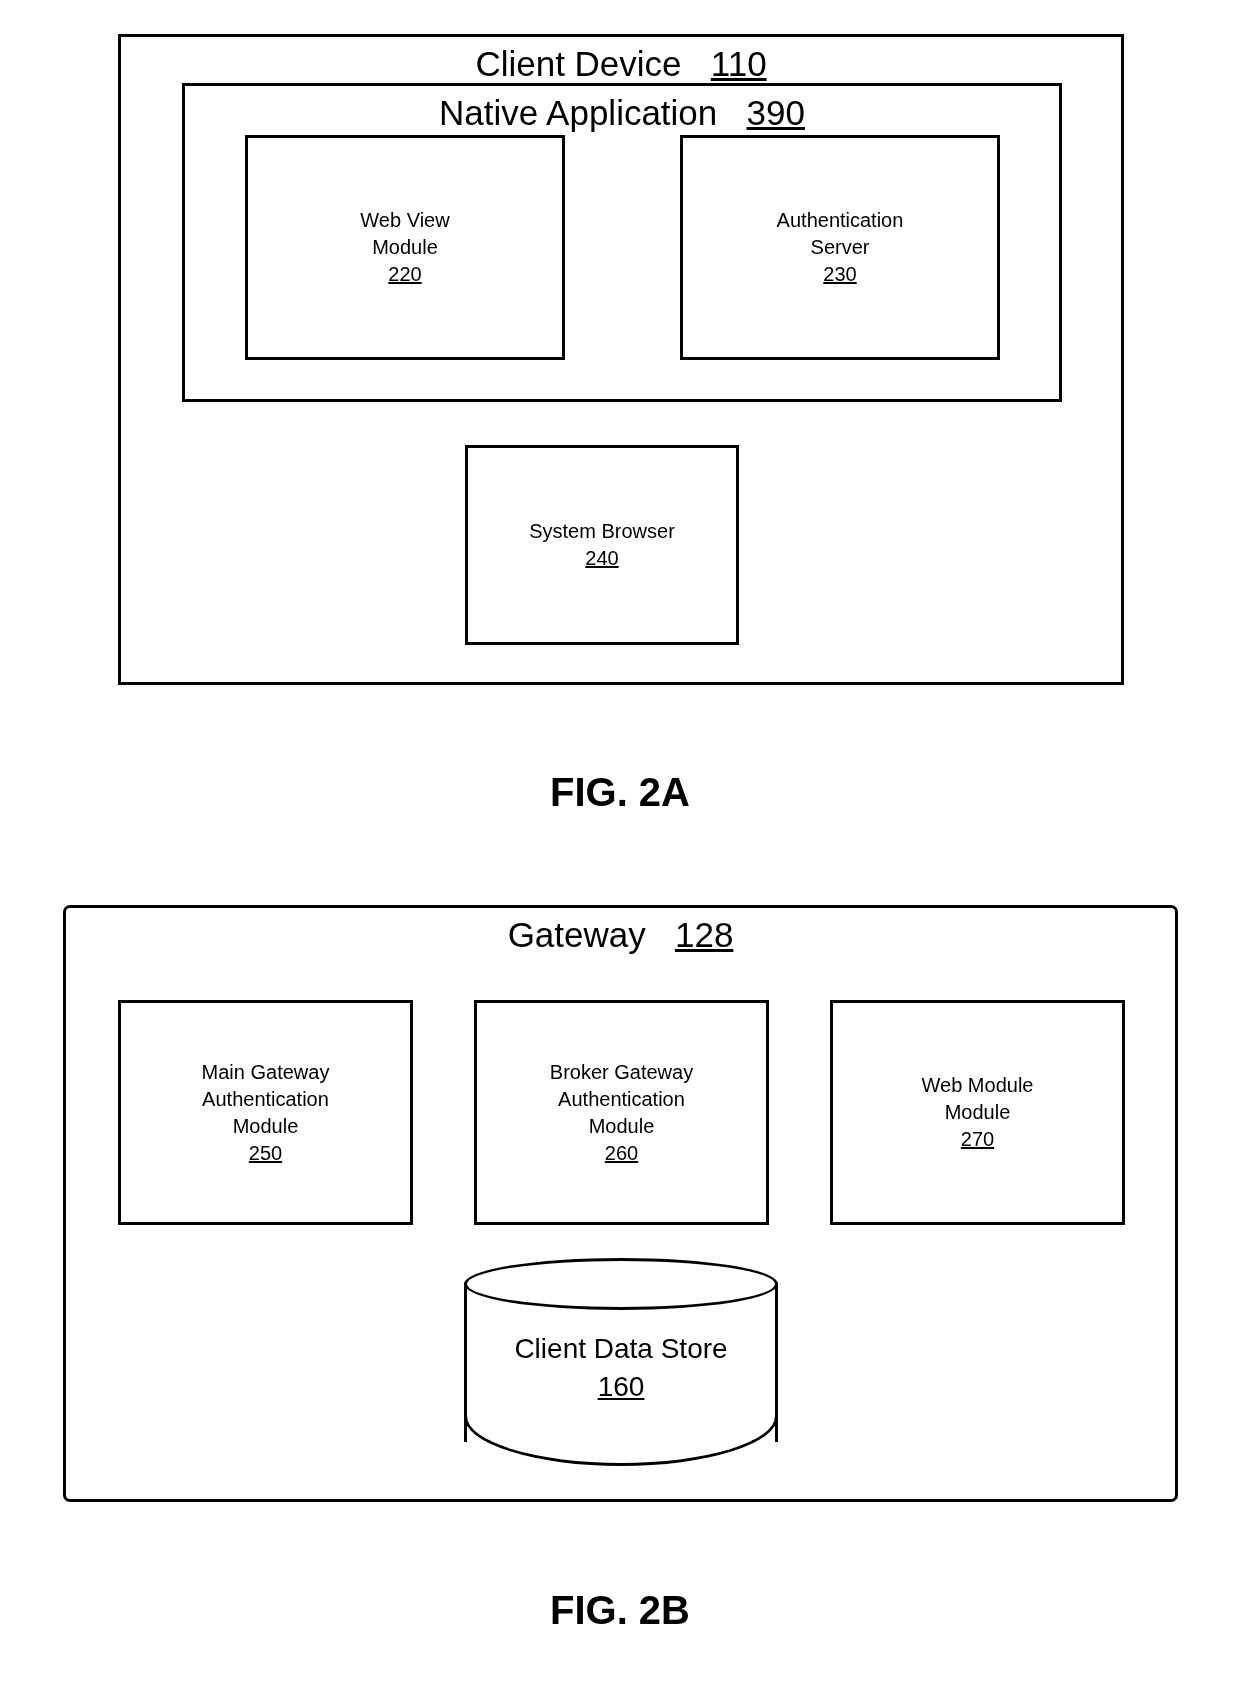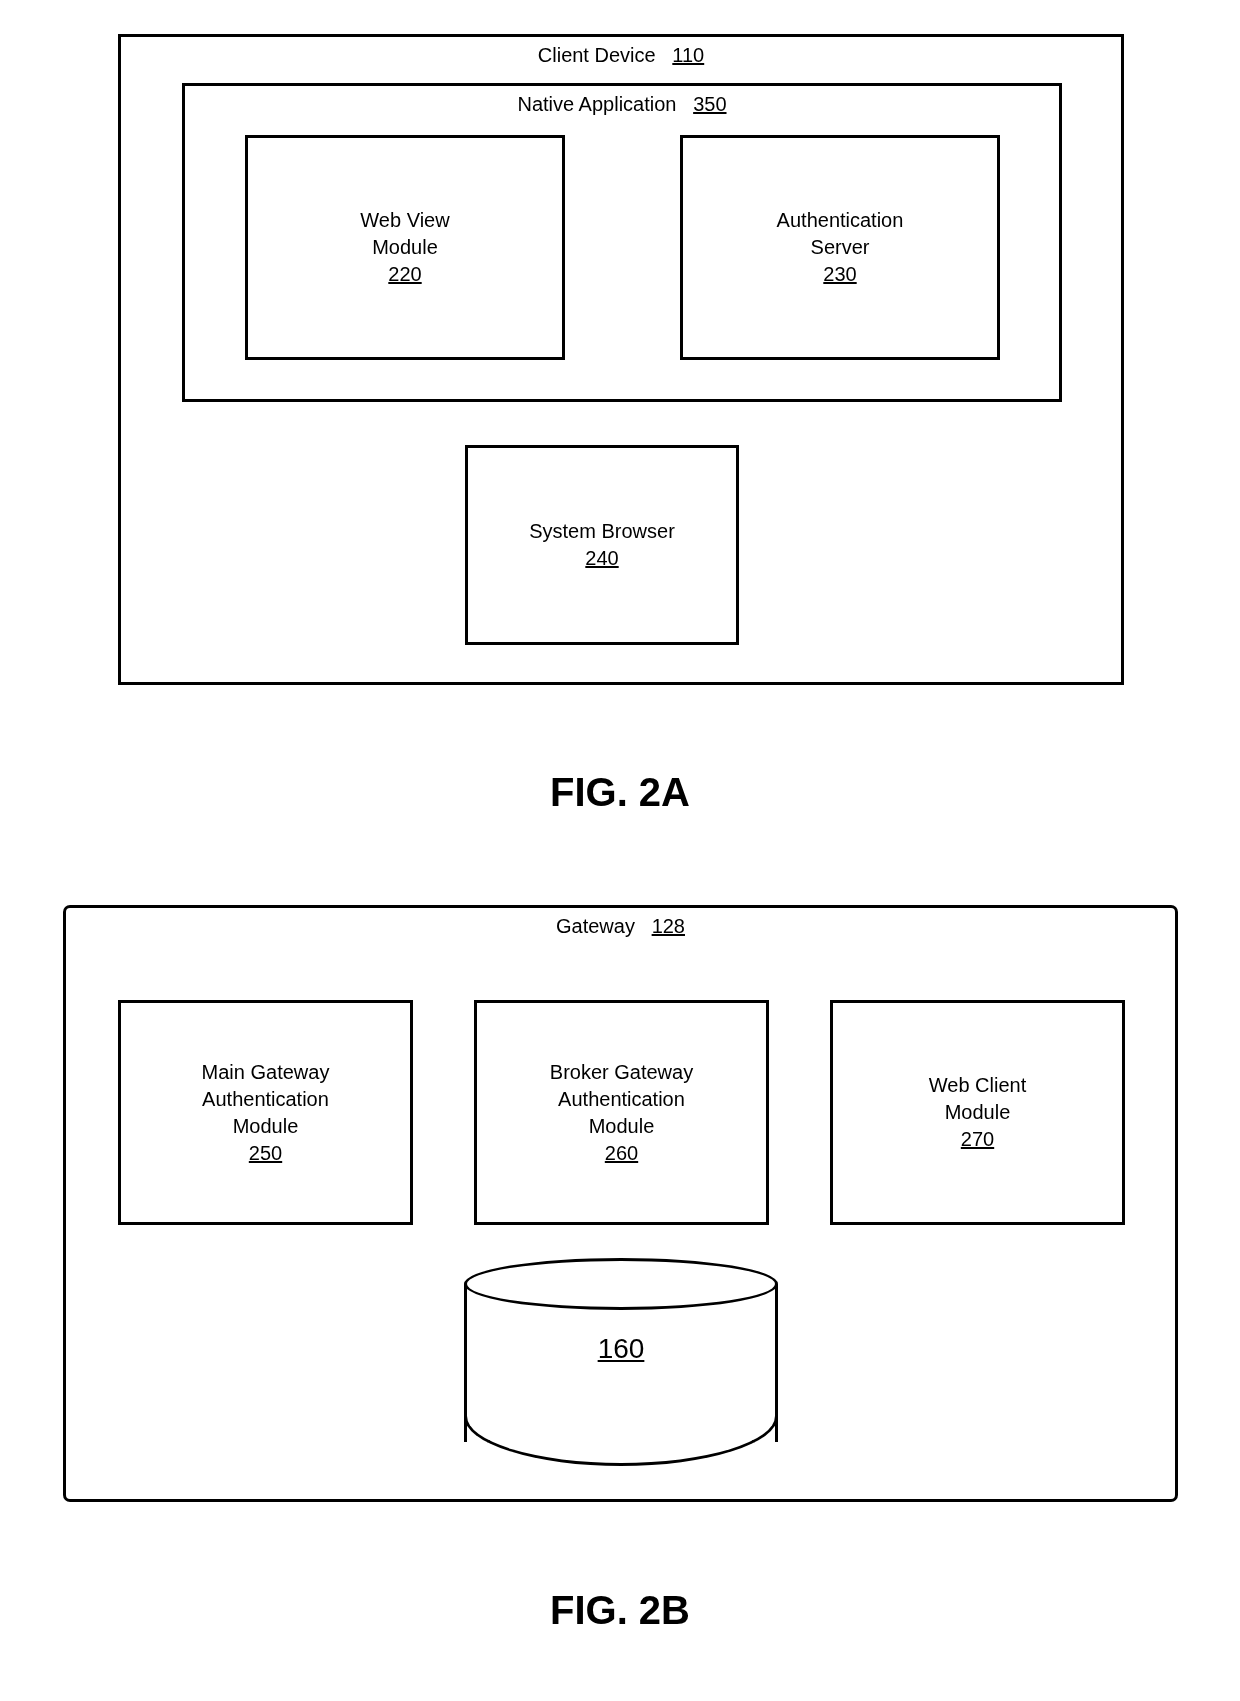--- a/index.html
+++ b/index.html
@@ -12,21 +12,21 @@
     font-family: Arial, Helvetica, sans-serif;
     color: #000;
     position: relative;
   }
   .box {
     position: absolute;
     border: 3px solid #000;
     text-align: center;
   }
   .title-row {
-    font-size: 20px;
+    font-size: 35px;
     line-height: 1.2;
     margin-top: 6px;
   }
   .ref-underline {
     text-decoration: underline;
   }
   .inner-label {
     font-size: 20px;
     line-height: 1.35;
   }
@@ -87,21 +87,21 @@
     <span>Client Device</span>
     <span>&nbsp;</span>
     <span class="ref-underline">110</span>
   </div>
 </div>
 
 <div class="box" style="left:182px; top:83px; width:880px; height:319px;">
   <div class="title-row">
     <span>Native Application</span>
     <span>&nbsp;</span>
-    <span class="ref-underline">350</span>
+    <span class="ref-underline">390</span>
   </div>
 </div>
 
 <div class="box" style="left:245px; top:135px; width:320px; height:225px;">
   <div class="centered-stack inner-label">
     <div>Web View</div>
     <div>Module</div>
     <div class="ref-underline">220</div>
   </div>
 </div>
@@ -144,28 +144,29 @@
   <div class="centered-stack inner-label">
     <div>Broker Gateway</div>
     <div>Authentication</div>
     <div>Module</div>
     <div class="ref-underline">260</div>
   </div>
 </div>
 
 <div class="box" style="left:830px; top:1000px; width:295px; height:225px;">
   <div class="centered-stack inner-label">
-    <div>Web Client</div>
+    <div>Web Module</div>
     <div>Module</div>
     <div class="ref-underline">270</div>
   </div>
 </div>
 
 <div class="cylinder" style="left:464px; top:1258px; width:314px; height:210px;">
   <div class="cyl-body" style="top:26px; height:158px;"></div>
   <div class="cyl-bottom-arc" style="top:158px; height:50px;"></div>
   <div class="cyl-ellipse" style="top:0; height:52px;"></div>
   <div class="cyl-text" style="top:72px;">
+    <div>Client Data Store</div>
     <div class="ref-underline">160</div>
   </div>
 </div>
 
 <div class="fig-caption" style="top:1588px;">FIG. 2B</div>
 
 </body></html>

